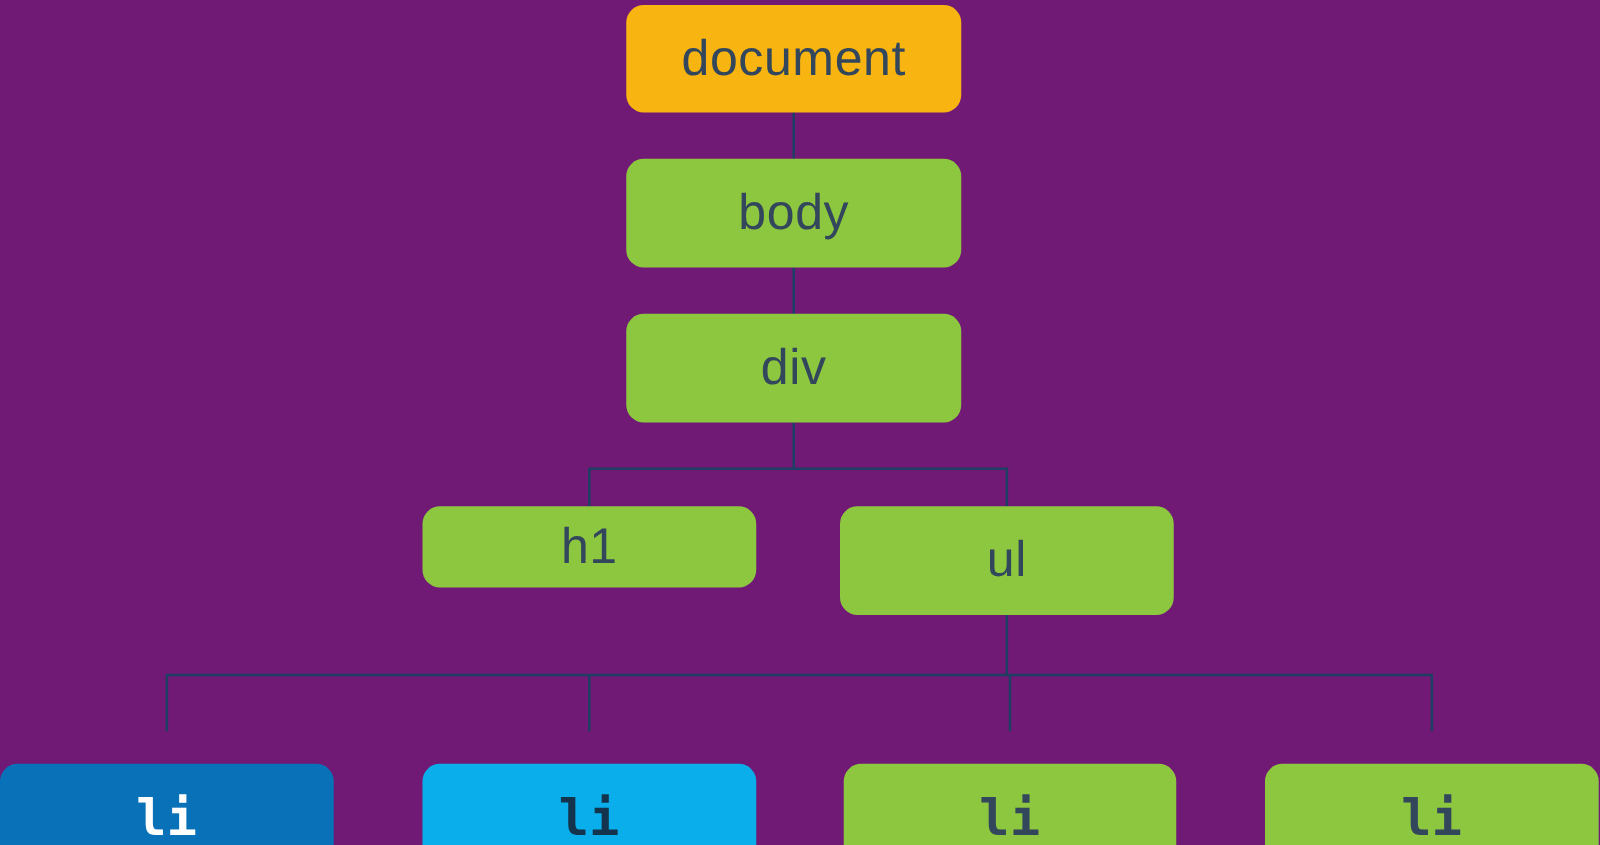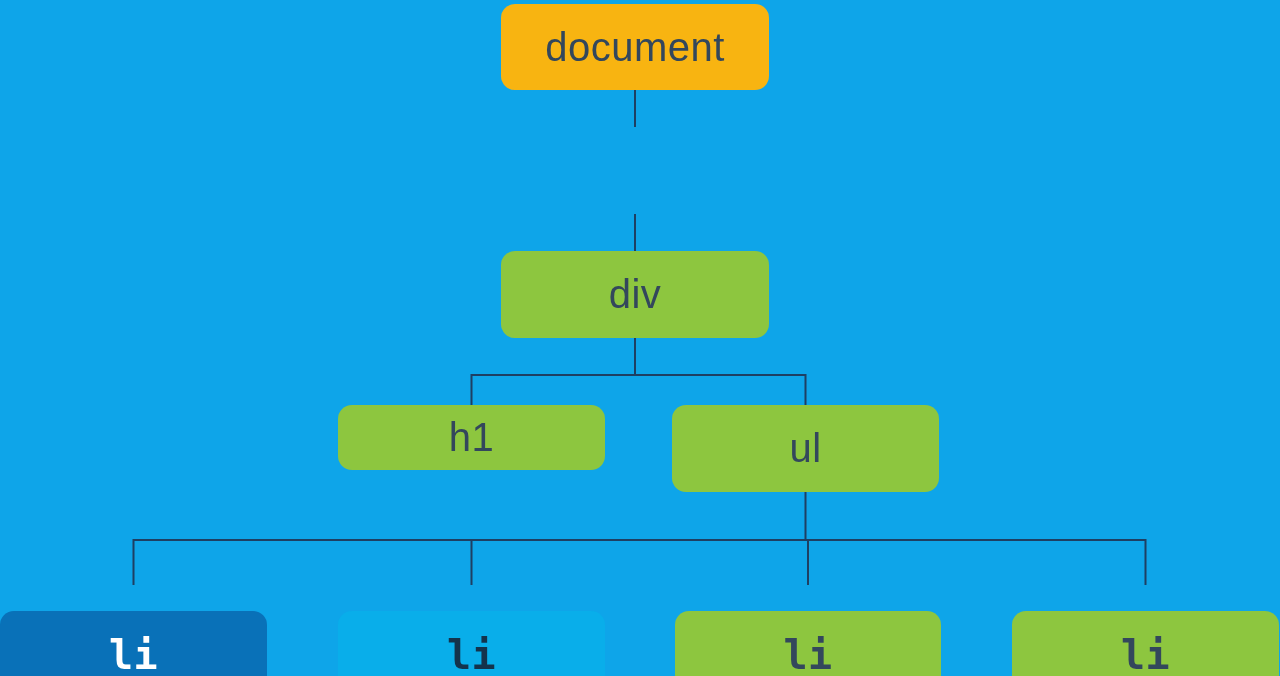--- a/index.html
+++ b/index.html
@@ -4,21 +4,21 @@
 <style>
   html, body {
     margin: 0;
     padding: 0;
     background: #000000;
   }
   #stage {
     position: relative;
     width: 1280px;
     height: 676px;
-    background: #0ea5e9;
+    background: #701a75;
     overflow: hidden;
     font-family: "Liberation Sans", sans-serif;
   }
   #connectors {
     position: absolute;
     left: 0;
     top: 0;
     width: 1280px;
     height: 676px;
   }
@@ -64,20 +64,23 @@
     <path d="M635 214 V251" stroke="#1E3F63" stroke-width="2" fill="none"></path>
     <path d="M635 338 V375 M471.5 405 V375 H805.5 V405" stroke="#1E3F63" stroke-width="2" fill="none"></path>
     <path d="M805.5 492 V540 M133.5 585 V540 H1145.5 V585 M471.5 540 V585 M808 540 V585" stroke="#1E3F63" stroke-width="2" fill="none"></path>
     <path d="M133.5 672 V676" stroke="#1E3F63" stroke-width="2" fill="none"></path>
   </svg>
 
   <div class="node fill-orange pos-document">
     <span>document</span>
   </div>
 
+  <div class="node fill-green pos-body">
+    <span>body</span>
+  </div>
 
   <div class="node fill-green pos-div">
     <span>div</span>
   </div>
 
   <div class="node fill-green pos-h1">
     <span>h1</span>
   </div>
 
   <div class="node fill-green pos-ul">

